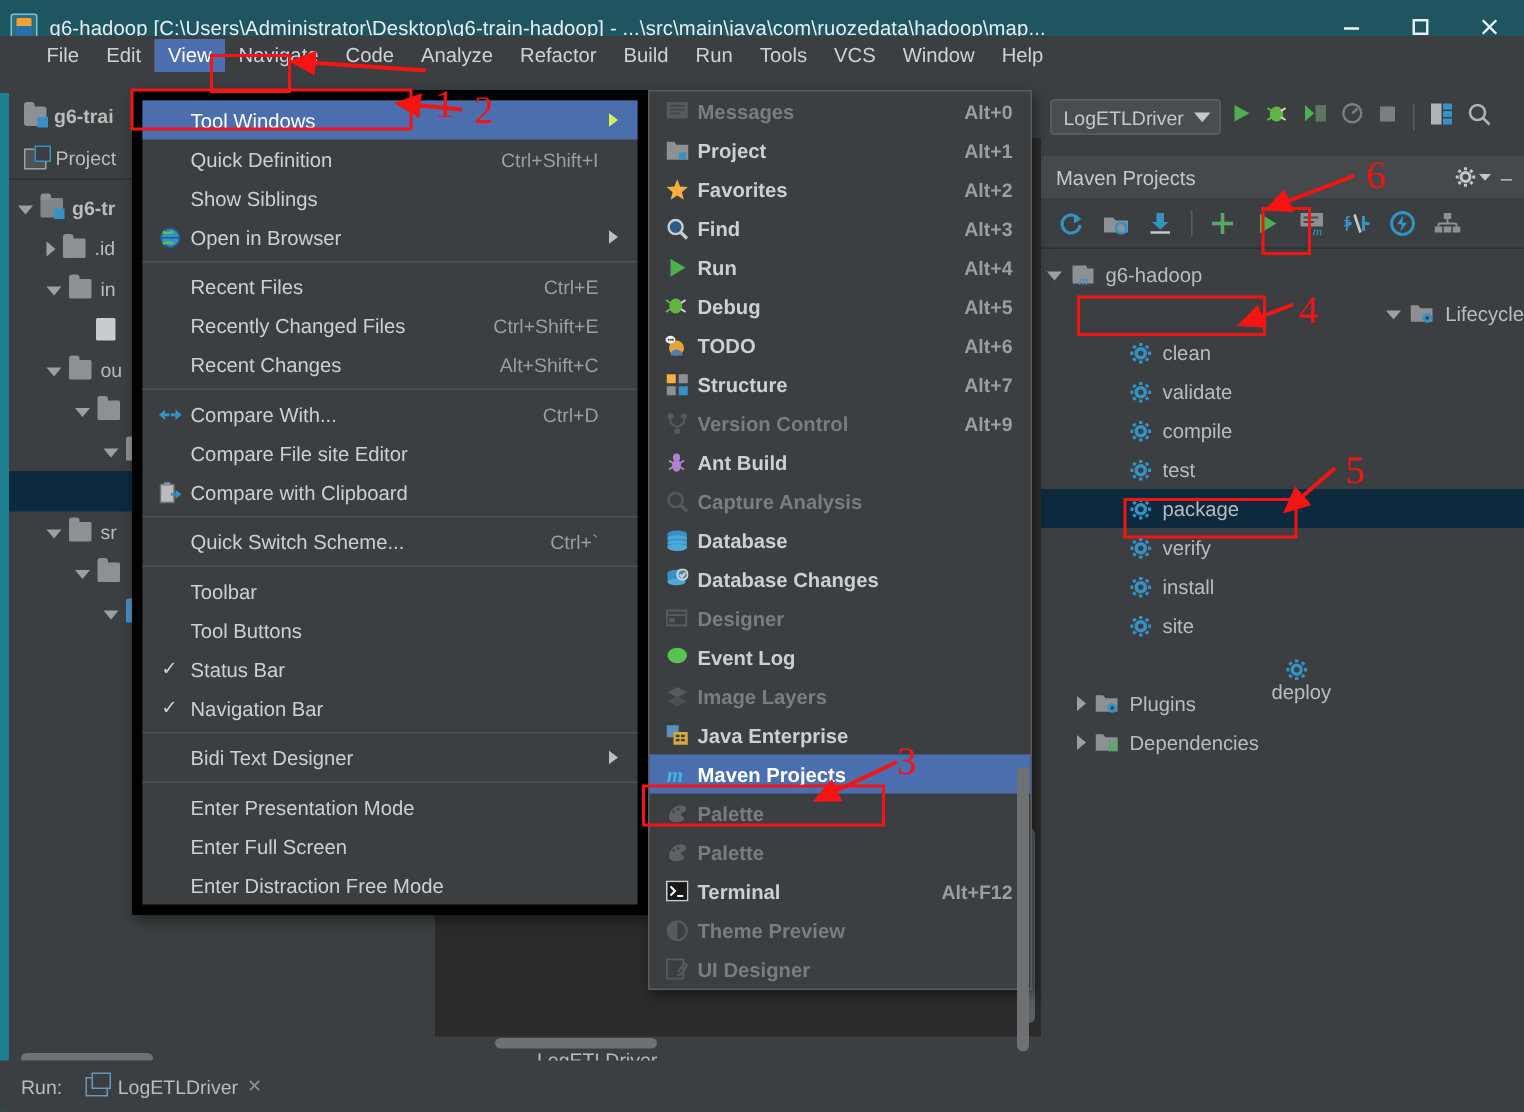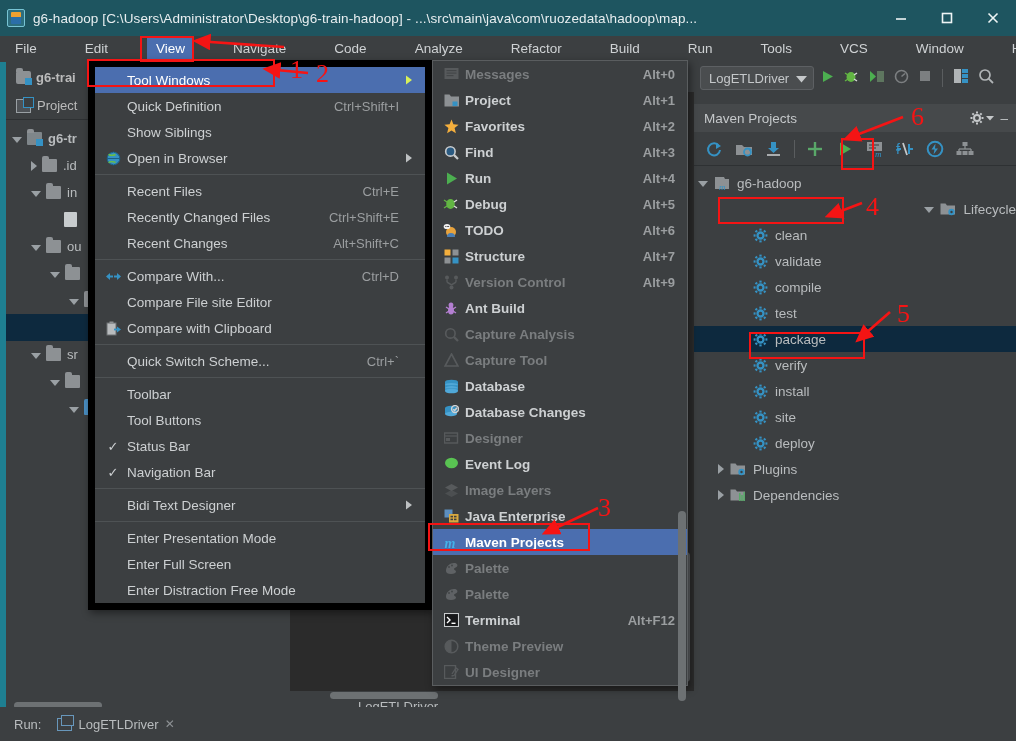--- a/index.html
+++ b/index.html
@@ -37,24 +37,23 @@
   }
   .win-btns { display: flex; align-items: center; height: 36px; }
   .win-btn {
     width: 46px; height: 36px; display:flex; align-items:center; justify-content:center;
     color: #eef4f5;
   }
   .win-btn svg { display:block; }
 
   
   .menubar {
-    position: absolute; left: 0; top: 36px; width: 1016px; height: 26px;
+    position: absolute; left: 0; top: 24px; width: 1016px; height: 26px;
     background: #3c3f41; display: flex; align-items: center;
-    padding-left: 6px;
-    gap: 30px;
+    padding-left: 22px;
   }
   .menubar-item {
     font-size: 13.5px; color: #cfd2d4; padding: 3px 9px 4px 9px;
     white-space: nowrap;
   }
   .menubar-item.active { background: #4b6eaf; color: #ffffff; }
 
   
   .left-rail {
     position: absolute; left: 0; top: 62px; width: 6px; height: 679px;
@@ -676,21 +675,21 @@
                 <line x1="12.4" y1="7.5" x2="14.4" y2="7.5"></line>
                 <line x1="2.6" y1="2.6" x2="4" y2="4"></line>
                 <line x1="11" y1="11" x2="12.4" y2="12.4"></line>
                 <line x1="12.4" y1="2.6" x2="11" y2="4"></line>
                 <line x1="4" y1="11" x2="2.6" y2="12.4"></line>
               </g>
             </svg>
           </span>
           <span>site</span>
         </div>
-        <div class="mrow" style="padding-left: 44px;">
+        <div class="mrow" style="padding-left: 25px; flex-direction: column;">
           <span class="tw none" style="margin-right: 6px;"></span>
           <span style="display: inline-flex; align-items: center; margin-right: 7px; flex: 0 0 auto;">
             <svg width="15" height="15" viewBox="0 0 15 15">
               <circle cx="7.5" cy="7.5" r="3" fill="none" stroke="#3592c4" stroke-width="2.3"></circle>
               <g stroke="#3592c4" stroke-width="2.3">
                 <line x1="7.5" y1="0.6" x2="7.5" y2="2.6"></line>
                 <line x1="7.5" y1="12.4" x2="7.5" y2="14.4"></line>
                 <line x1="0.6" y1="7.5" x2="2.6" y2="7.5"></line>
                 <line x1="12.4" y1="7.5" x2="14.4" y2="7.5"></line>
                 <line x1="2.6" y1="2.6" x2="4" y2="4"></line>
@@ -999,29 +998,20 @@
         <div class="mi dis">
           <span class="mi-ic" style="opacity: 0.55;">
             <svg width="15" height="15" viewBox="0 0 15 15">
               <circle cx="6.4" cy="6.4" r="4.7" fill="none" stroke="#6e7173" stroke-width="1.6"></circle>
               <line x1="9.9" y1="9.9" x2="14" y2="14" stroke="#6e7173" stroke-width="2.2"></line>
             </svg>
           </span>
           <span class="mi-lb">Capture Analysis</span>
           <span class="mi-sc"></span>
         </div>
-        <div class="mi dis">
-          <span class="mi-ic" style="opacity: 0.55;">
-            <svg width="15" height="14" viewBox="0 0 15 14">
-              <polygon points="7.5,1 14,13 1,13" fill="none" stroke="#6e7173" stroke-width="1.6"></polygon>
-            </svg>
-          </span>
-          <span class="mi-lb">Capture Tool</span>
-          <span class="mi-sc"></span>
-        </div>
         <div class="mi">
           <span class="mi-ic">
             <svg width="15" height="15" viewBox="0 0 15 15">
               <ellipse cx="7.5" cy="3" rx="6.5" ry="2.3" fill="#3592c4"></ellipse>
               <rect x="1" y="3" width="13" height="3.2" fill="#3592c4"></rect>
               <ellipse cx="7.5" cy="6.2" rx="6.5" ry="2.3" fill="#50a8d8"></ellipse>
               <rect x="1" y="6.2" width="13" height="3.2" fill="#3592c4"></rect>
               <ellipse cx="7.5" cy="9.4" rx="6.5" ry="2.3" fill="#50a8d8"></ellipse>
               <rect x="1" y="9.4" width="13" height="2.6" fill="#3592c4"></rect>
               <ellipse cx="7.5" cy="12" rx="6.5" ry="2.3" fill="#50a8d8"></ellipse>

